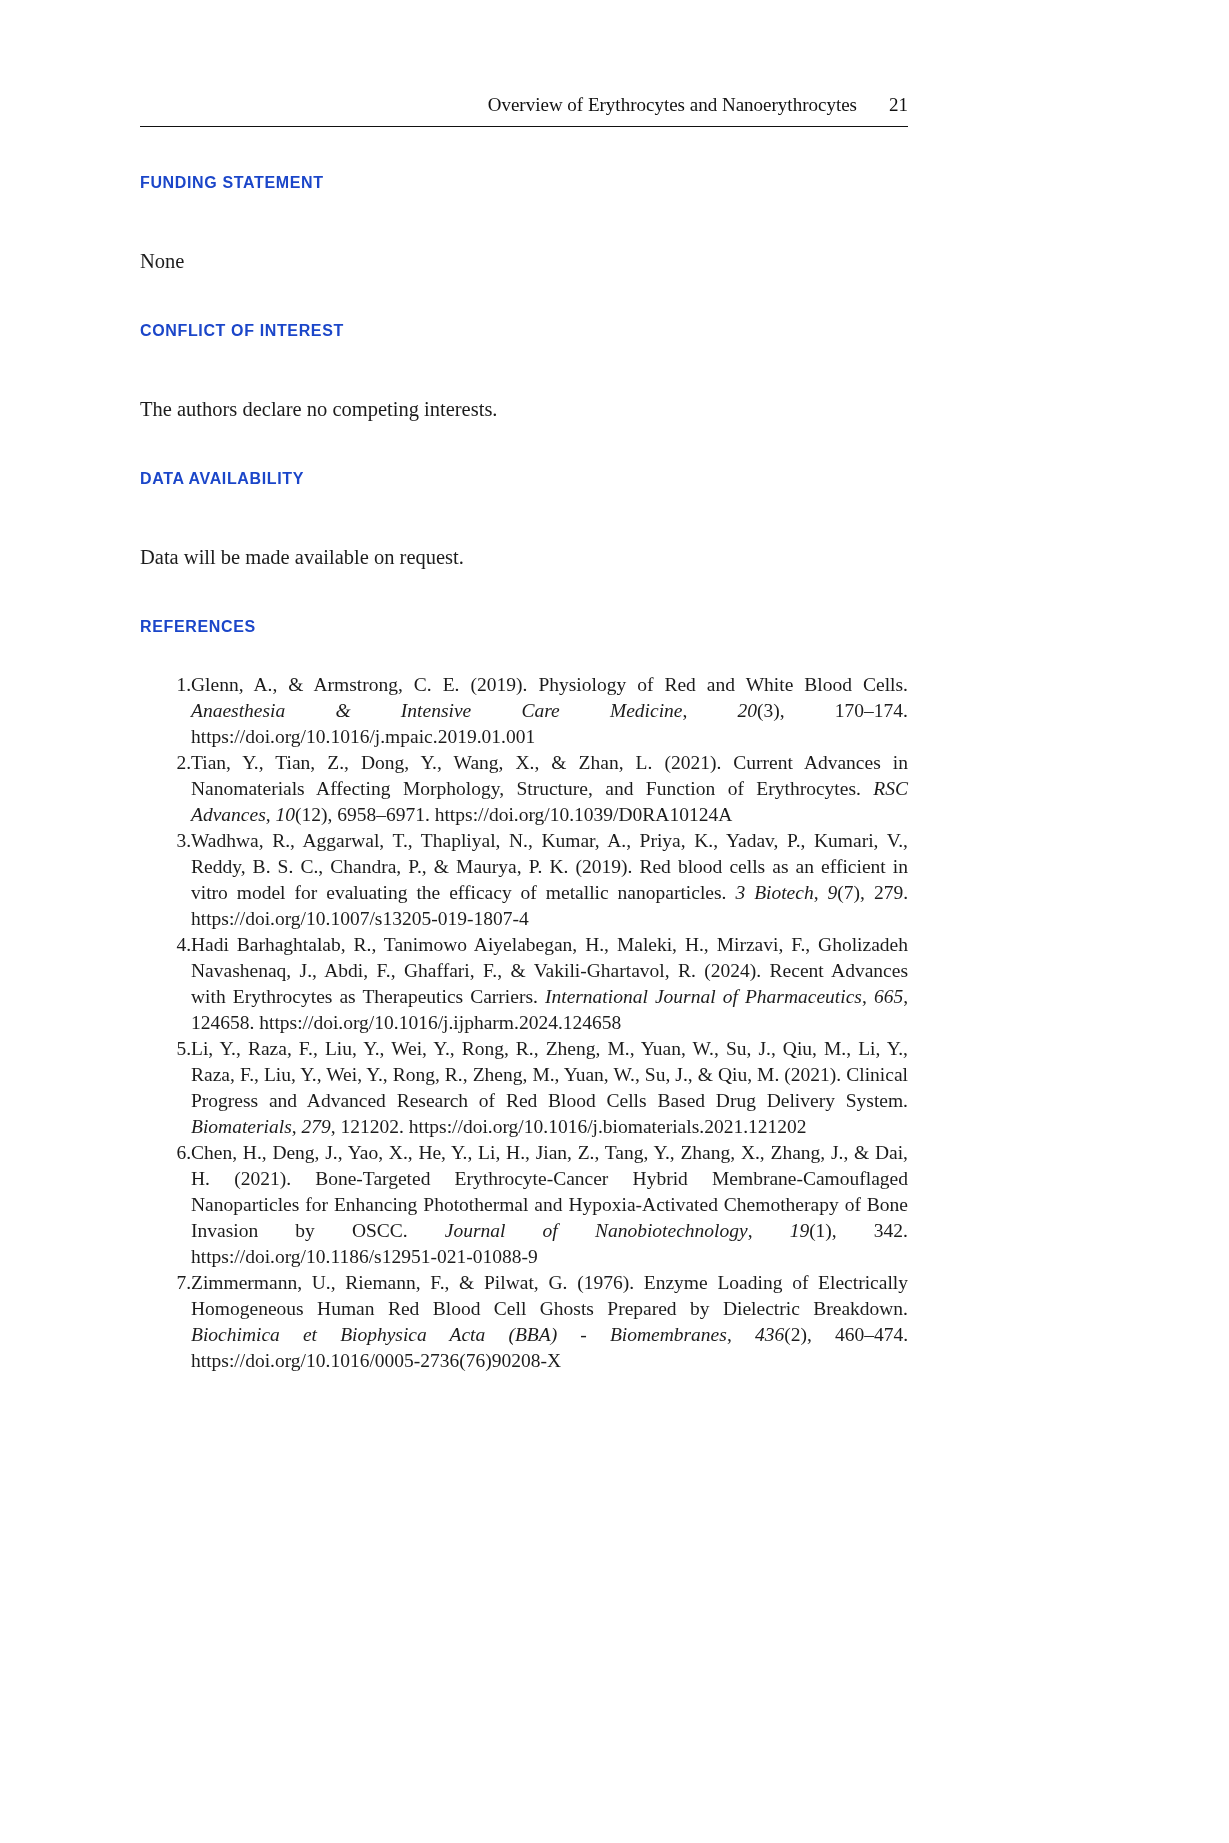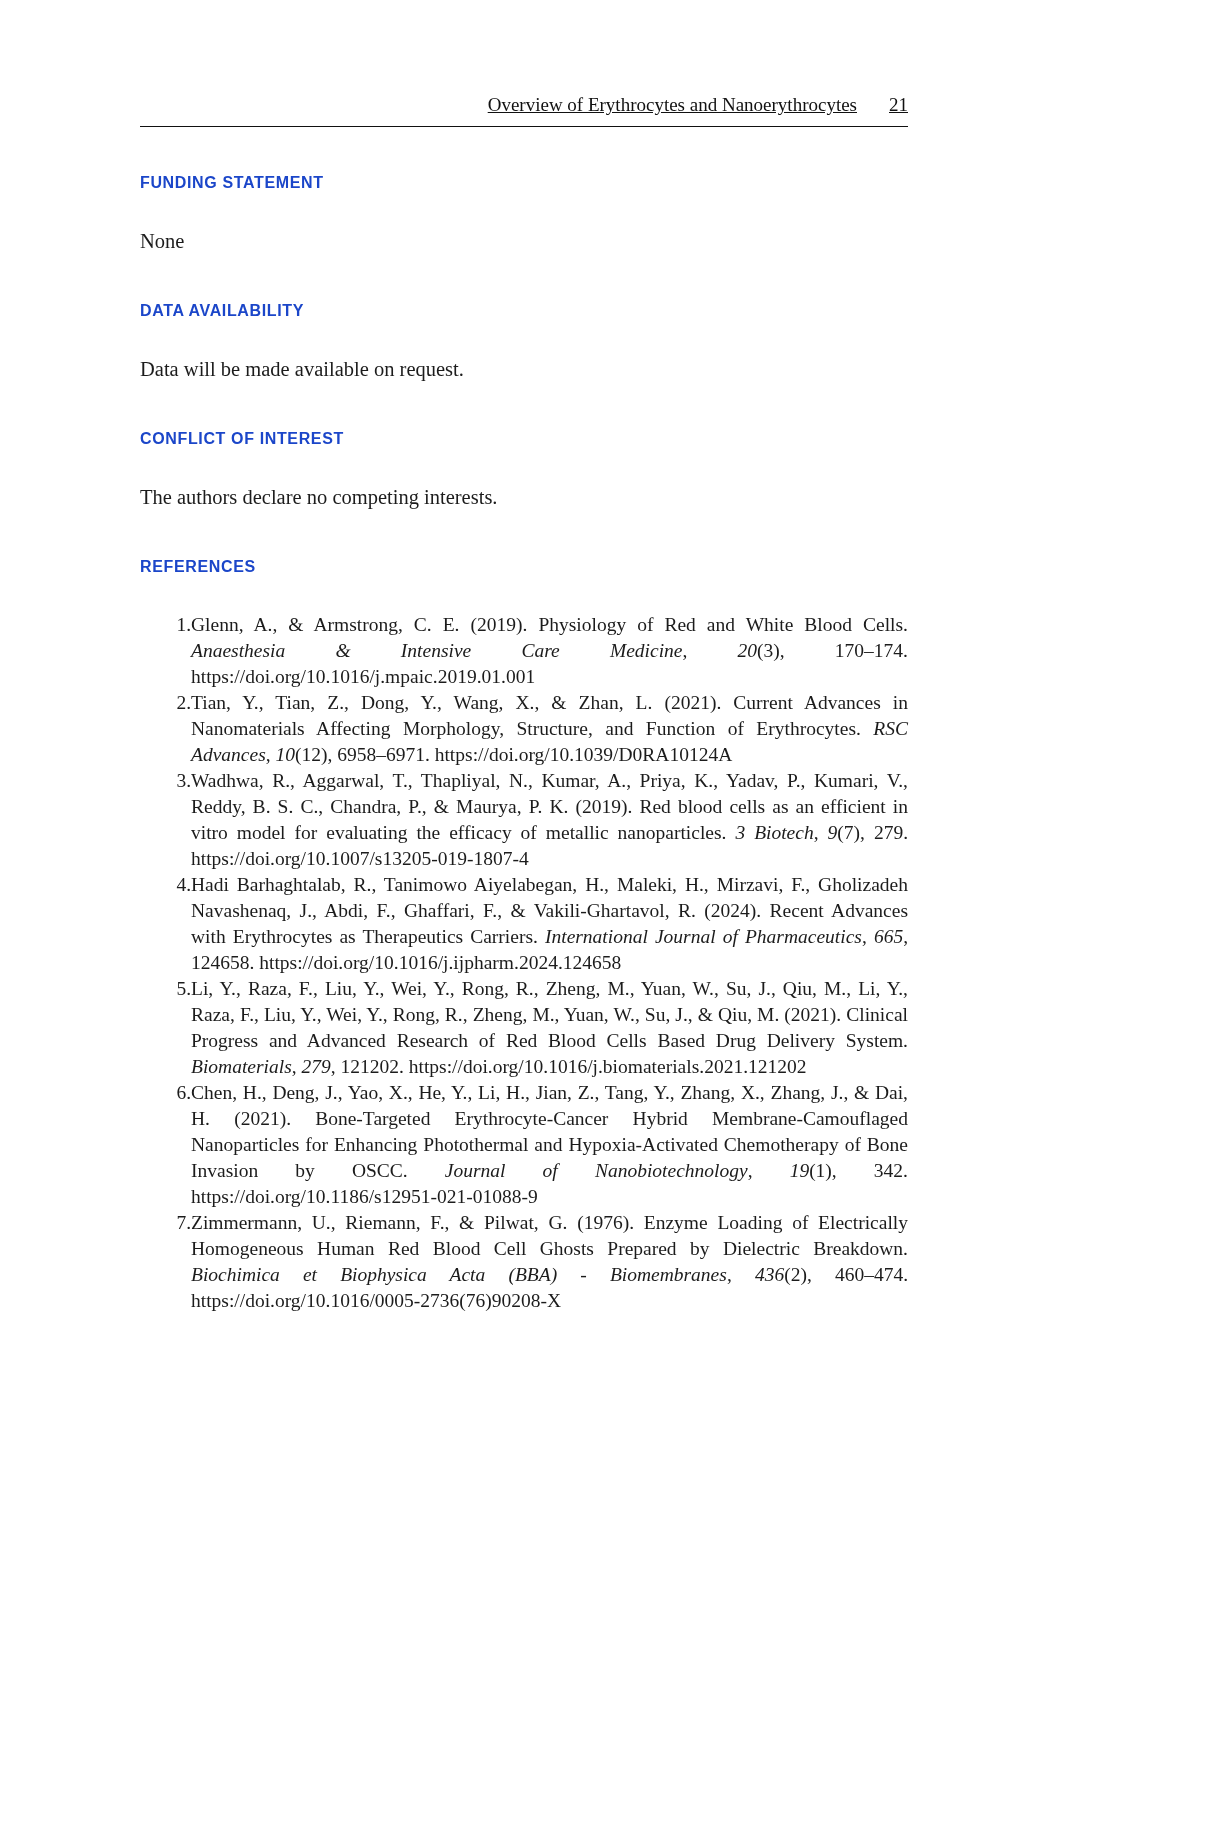--- a/index.html
+++ b/index.html
@@ -20,40 +20,39 @@
     width: 768px;
   }
   
   .running-header {
     padding-top: 94px;
     display: flex;
     justify-content: flex-end;
     align-items: flex-start;
     font-size: 19px;
     color: #111111;
-    text-decoration: underline;
   }
   .running-header .pgnum { margin-left: 32px; }
   .rule {
     margin-top: 10px;
     border: none;
     border-top: 1.6px solid #111111;
     width: 100%;
   }
   
   .section-heading {
     font-family: "Liberation Sans", sans-serif;
     font-weight: 700;
     font-size: 16px;
     letter-spacing: 0.04em;
     color: #1b46c9;
     margin-top: 47px;
   }
   .section-body {
-    margin-top: 36px;
+    margin-top: 56px;
     font-size: 20.5px;
     line-height: 27px;
     color: #1c1c1c;
   }
   .section + .section { margin-top: 10px; }
   
   .ref-list {
     margin-top: 36px;
     padding-left: 25px;
   }
@@ -86,27 +85,27 @@
       <span class="pgnum">21</span>
     </div>
     <hr class="rule">
 
     <div class="section">
       <div class="section-heading">FUNDING STATEMENT</div>
       <p class="section-body">None</p>
     </div>
 
     <div class="section">
-      <div class="section-heading">DATA AVAILABILITY</div>
-      <p class="section-body">Data will be made available on request.</p>
+      <div class="section-heading">CONFLICT OF INTEREST</div>
+      <p class="section-body">The authors declare no competing interests.</p>
     </div>
 
     <div class="section">
-      <div class="section-heading">CONFLICT OF INTEREST</div>
-      <p class="section-body">The authors declare no competing interests.</p>
+      <div class="section-heading">DATA AVAILABILITY</div>
+      <p class="section-body">Data will be made available on request.</p>
     </div>
 
     <div class="section">
       <div class="section-heading">REFERENCES</div>
       <div class="ref-list">
           <div class="ref-item">
             <span class="ref-num">1.</span>
             <div class="ref-text"><span>Glenn, A., &amp; Armstrong, C. E. (2019). Physiology of Red and White Blood Cells. </span><span class="italic">Anaesthesia &amp; Intensive Care Medicine</span><span>, </span><span class="italic">20</span><span>(3), 170–174. https://doi.org/10.1016/j.mpaic.2019.01.001</span></div>
           </div>
           <div class="ref-item">

